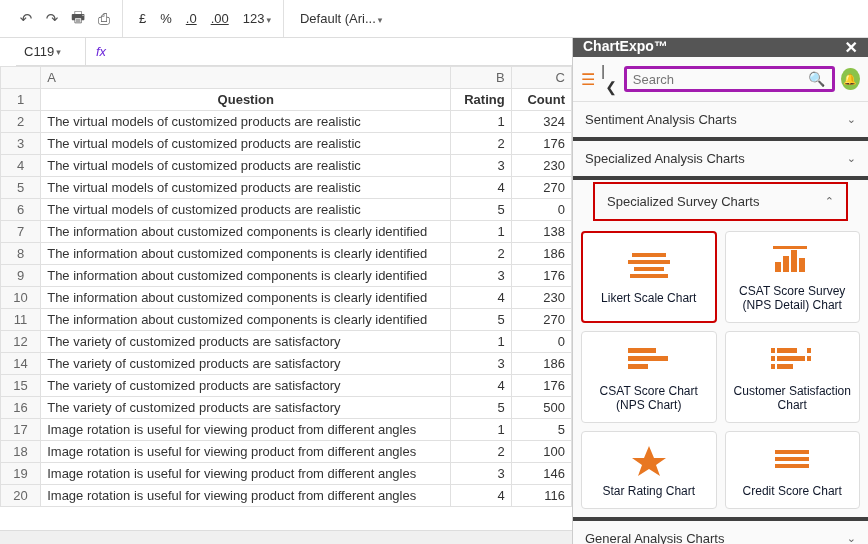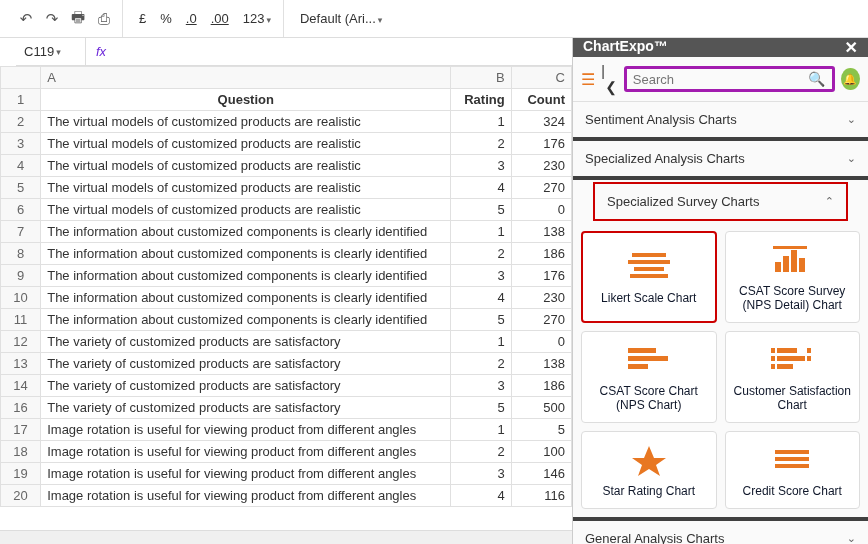--- a/index.html
+++ b/index.html
@@ -155,30 +155,30 @@
                 <td class="col-b">5</td>
                 <td class="col-c">270</td>
               </tr>
               <tr>
                 <th class="row-hdr">12</th>
                 <td class="col-a">The variety of customized products are satisfactory</td>
                 <td class="col-b">1</td>
                 <td class="col-c">0</td>
               </tr>
               <tr>
-                <th class="row-hdr">13</th>
-                <td class="col-a">The variety of customized products are satisfactory</td>
-                <td class="col-b">2</td>
-                <td class="col-c">138</td>
-              </tr>
-              <tr>
                 <th class="row-hdr">14</th>
                 <td class="col-a">The variety of customized products are satisfactory</td>
                 <td class="col-b">3</td>
                 <td class="col-c">186</td>
+              </tr>
+              <tr>
+                <th class="row-hdr">15</th>
+                <td class="col-a">The variety of customized products are satisfactory</td>
+                <td class="col-b">4</td>
+                <td class="col-c">176</td>
               </tr>
               <tr>
                 <th class="row-hdr">16</th>
                 <td class="col-a">The variety of customized products are satisfactory</td>
                 <td class="col-b">5</td>
                 <td class="col-c">500</td>
               </tr>
               <tr>
                 <th class="row-hdr">17</th>
                 <td class="col-a">Image rotation is useful for viewing product from different angles</td>

